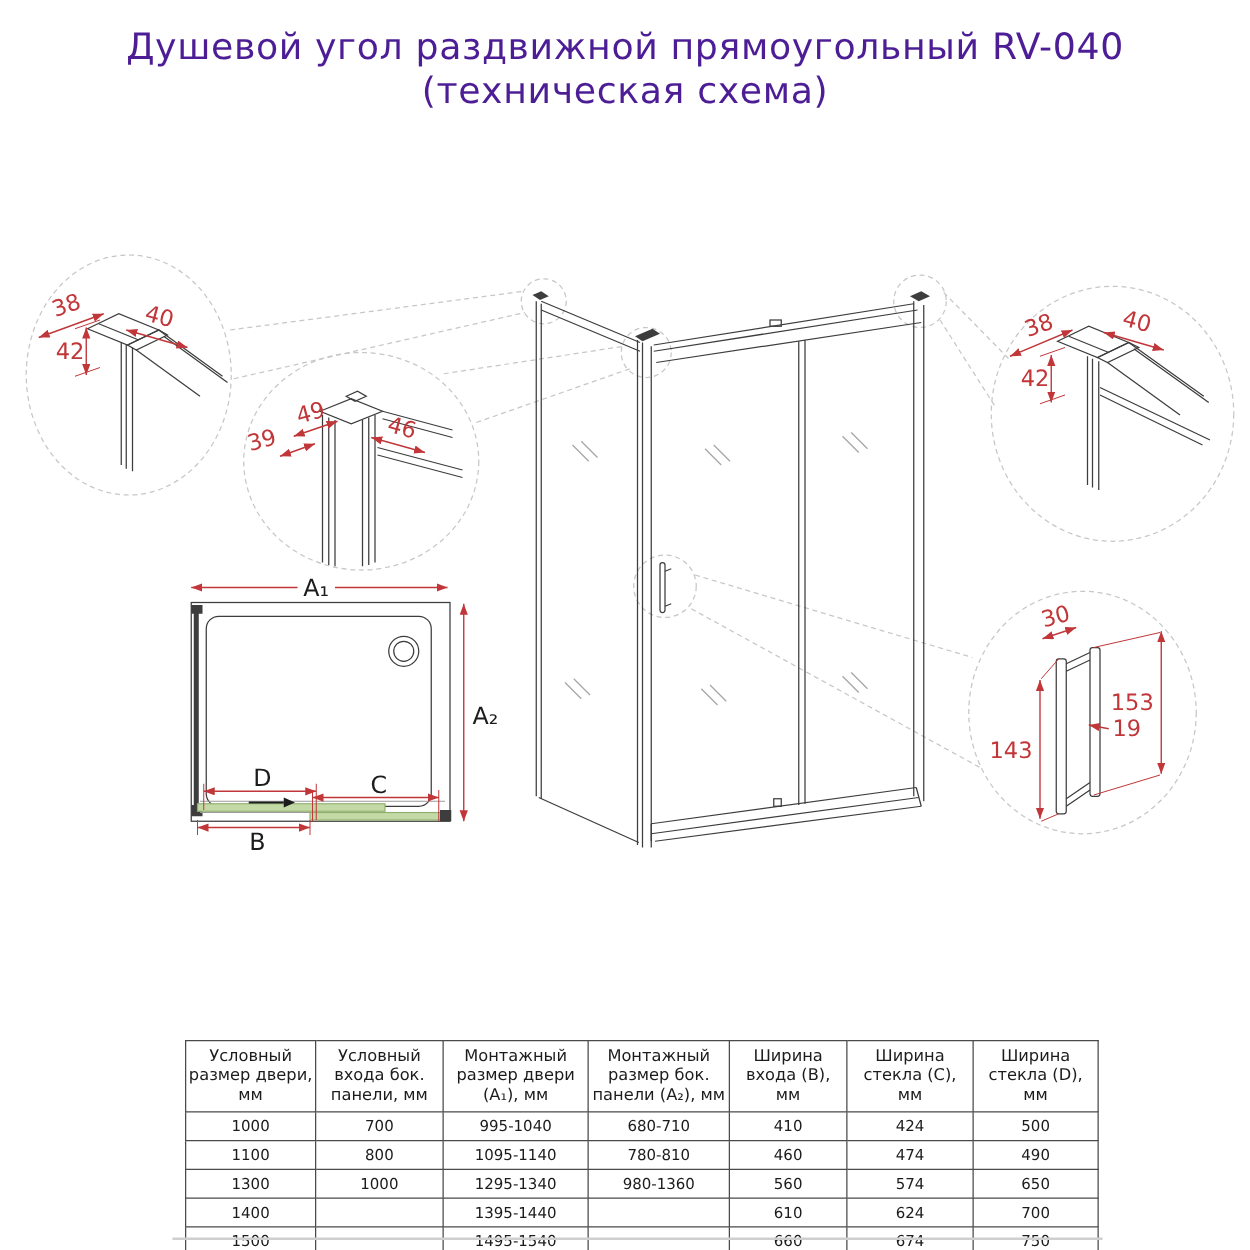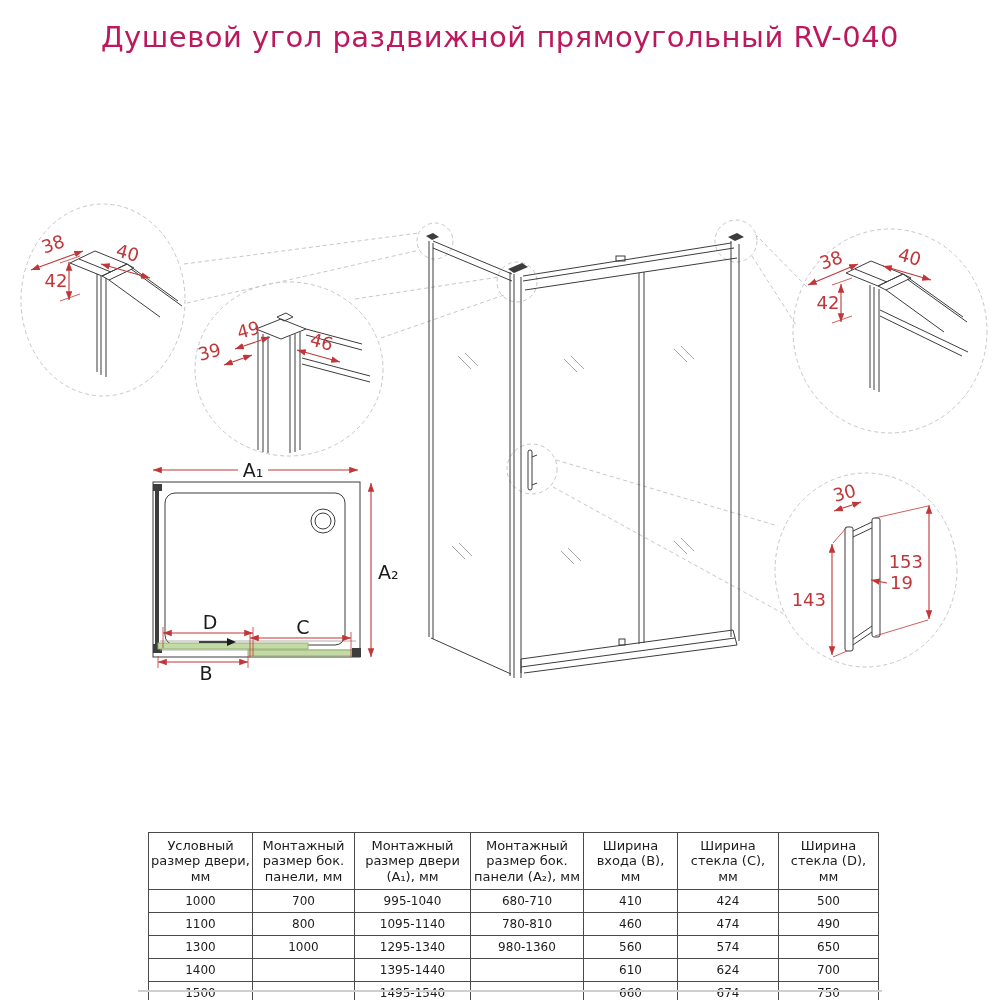--- a/index.html
+++ b/index.html
@@ -1,19 +1,19 @@
 <!DOCTYPE html>
 <html><head>
 <meta charset="utf-8">
 <style>
   html,body{margin:0;padding:0;background:#fff;}
   .page{position:relative;width:1000px;height:1000px;background:#fff;overflow:hidden;
         font-family:"DejaVu Sans","Liberation Sans",sans-serif;color:#1c1c1c;}
   .title{position:absolute;top:20px;left:0;width:1000px;text-align:center;
-         font-size:29px;line-height:1.22;color:#be185d;letter-spacing:.5px;}
+         font-size:29px;line-height:1.22;color:#4c1d95;letter-spacing:.5px;}
   .diagram{position:absolute;top:0;left:0;}
   
   .k{stroke:#3d3d3d;stroke-width:1;fill:none;}
   .kf{fill:#3d3d3d;stroke:none;}
   .r{stroke:#c13639;stroke-width:1.1;fill:none;}
   .rx{stroke:#c13639;stroke-width:.8;fill:none;}
   .rt{fill:#c13639;font-size:18px;}
   .lbl{fill:#1c1c1c;font-size:19px;}
   .dash{stroke:#c7c7c7;stroke-width:1;fill:none;stroke-dasharray:4 3;}
   .shine{stroke:#a6a6a6;stroke-width:1;fill:none;}
@@ -27,20 +27,21 @@
   .spec td{font-size:12px;height:22px;}
   .under-line{position:absolute;left:138px;top:990px;width:744px;height:2px;background:#cfcfcf;}
 </style>
 </head>
 <body>
 
 <div class="page">
 
   <div class="title">
     <div>Душевой угол раздвижной прямоугольный RV-040</div>
+    <div>(техническая схема)</div>
   </div>
 
   <svg class="diagram" width="1000" height="782" viewBox="0 0 1000 782">
     <defs>
       <marker id="ra" markerWidth="9" markerHeight="7" refX="8" refY="3" orient="auto">
         <path d="M0,0 L8,3 L0,6 Z" fill="#c13639"></path>
       </marker>
       <marker id="ras" markerWidth="9" markerHeight="7" refX="8" refY="3" orient="auto-start-reverse">
         <path d="M0,0 L8,3 L0,6 Z" fill="#c13639"></path>
       </marker>
@@ -219,21 +220,21 @@
         <col style="width:102px">
         <col style="width:116px">
       <col style="width:113px">
         <col style="width:94px">
         <col style="width:101px">
         <col style="width:100px">
     </colgroup>
     <thead>
       <tr>
         <th>Условный размер двери, мм</th>
-        <th>Монтажный размер бок. панели, мм</th>
+        <th>Условный входа бок. панели, мм</th>
         <th>Монтажный размер двери (A₁), мм</th>
         <th>Монтажный размер бок. панели (A₂), мм</th>
         <th>Ширина входа (B), мм</th>
         <th>Ширина стекла (C), мм</th>
         <th>Ширина стекла (D), мм</th>
       </tr>
     </thead>
     <tbody>
       <tr>
         <td>1000</td>

